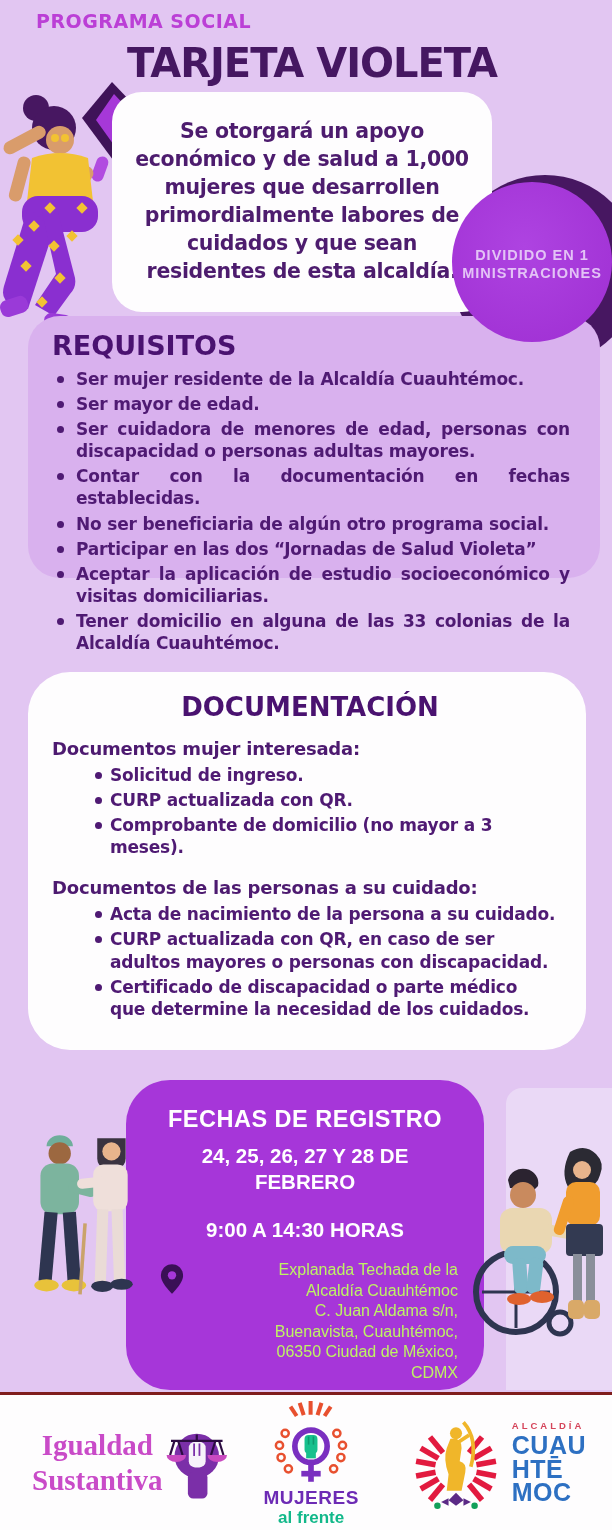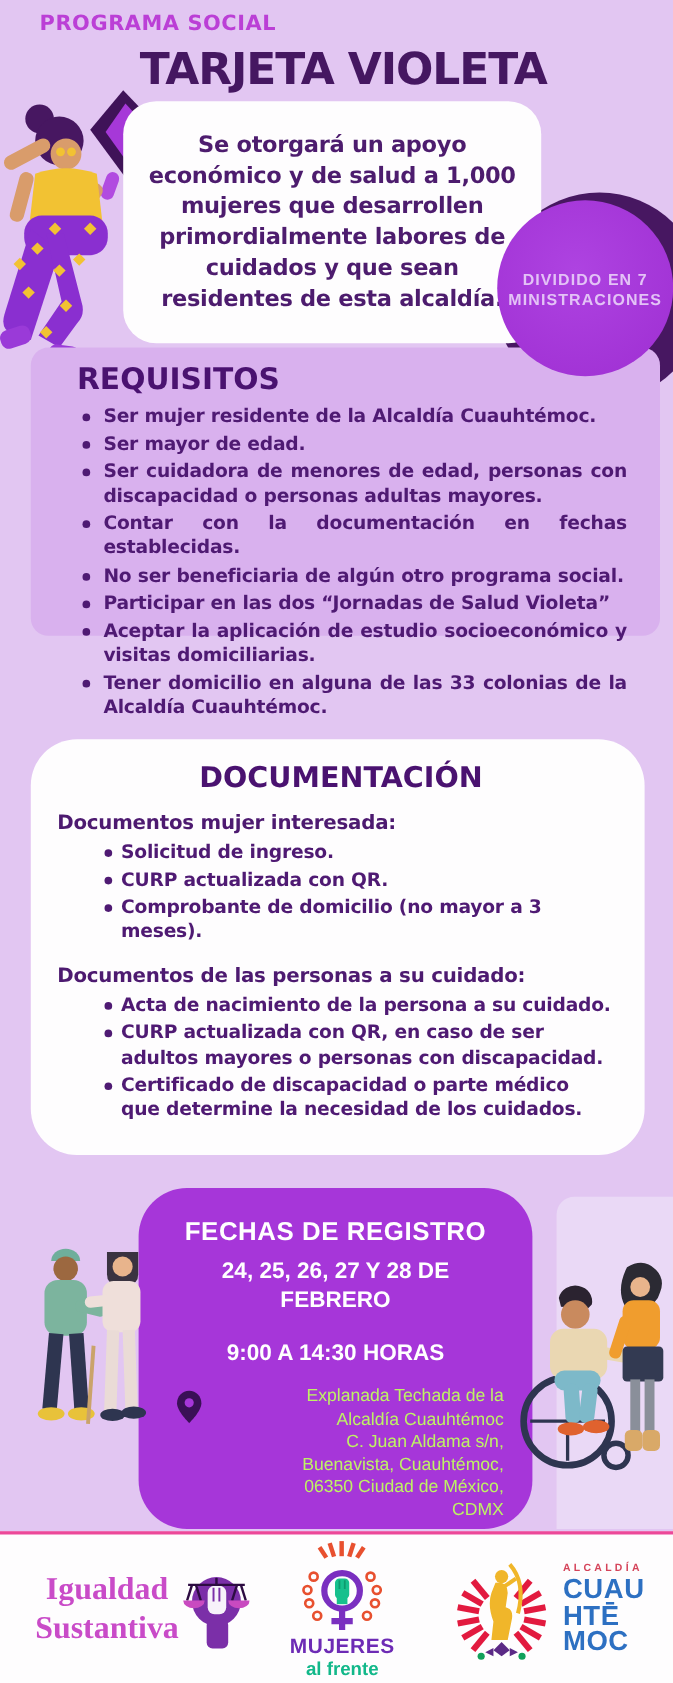--- a/index.html
+++ b/index.html
@@ -25,22 +25,22 @@
   .dark-blob{left:450px; top:175px; width:190px; height:190px; border-radius:50%; background:#471761; z-index:1;}
   .amount-circle{left:452px; top:182px; width:160px; height:160px; border-radius:50%; z-index:3;
                  background:radial-gradient(circle at 45% 40%, #ae43e1, #9e2ed2);
                  display:flex; flex-direction:column; align-items:center; justify-content:center;}
   .amount{font-size:30px; font-weight:800; color:#ffffff; letter-spacing:.5px;}
   .amount-sub{font-family:"Liberation Sans",sans-serif; font-size:14.5px; font-weight:600;
               color:#e3c2f6; letter-spacing:1px; margin-top:4px;}
   .amount-sub2{margin-top:2px;text-align:center;}
 
   
-  .req-panel{left:28px; top:316px; width:572px; height:262px; background:#d9b1ee; border-radius:16px;
-             box-sizing:border-box; padding:14px 20px 0 42px; z-index:2;}
+  .req-panel{left:28px; top:316px; width:572px; height:262px; background:#d9b1ee; border-radius:32px;
+             box-sizing:border-box; padding:14px 20px 0 24px; z-index:2;}
   .req-heading{font-size:27px; font-weight:800; color:#4a1270; margin:0 0 7px 0;}
   ul.blist{margin:0; padding:0 10px 0 0; list-style:none;}
   ul.blist li{position:relative; padding-left:24px; font-size:17px; font-weight:700; color:#4f1a73;
               line-height:1.3; text-align:justify; letter-spacing:-0.2px; margin-bottom:3px;}
   ul.blist li::before{content:""; position:absolute; left:5px; top:8px; width:7px; height:7px;
               border-radius:50%; background:#4f1a73;}
 
   
   .doc-card{left:28px; top:672px; width:558px; height:378px; background:#fefdfe; border-radius:42px;
             box-sizing:border-box; padding:20px 18px 0 24px; z-index:2;}
@@ -66,21 +66,21 @@
   .address-lines{flex:1; text-align:right; font-size:16px; font-weight:500; color:#bef264; line-height:1.28;}
   .pin{flex:none; margin-top:3px;}
 
   
   .illu-woman{left:-6px; top:76px; width:190px; height:268px; z-index:2;}
   .illu-elderly{left:20px; top:1126px; width:120px; height:208px; z-index:3;}
   .illu-wheelchair{left:460px; top:1140px; width:150px; height:205px; z-index:3;}
 
   
   .footer{left:0; top:1392px; width:612px; height:138px; background:#fefdfe; z-index:4;
-          border-top:3px solid #ec4899; box-sizing:border-box;
+          border-top:3px solid #7f1d1d; box-sizing:border-box;
           display:flex; align-items:center; justify-content:space-between; padding:0 26px 0 32px;}
   .logo-igualdad{display:flex; align-items:center;}
   .logo-igualdad .txt{font-family:"Liberation Serif",serif; font-weight:700; font-size:29px;
                       color:#c94bc8; line-height:1.2; text-align:center;}
   .logo-mujeres{display:flex; flex-direction:column; align-items:center; margin-left:-8px;}
   .logo-mujeres .l1{font-family:"Liberation Sans",sans-serif; font-size:19px; font-weight:800;
                     color:#6d2bb5; letter-spacing:.5px; margin-top:-2px;}
   .logo-mujeres .l2{font-family:"Liberation Sans",sans-serif; font-size:17px; font-weight:700;
                     color:#12b88a; margin-top:-1px;}
   .logo-cuauhtemoc{display:flex; align-items:center; gap:4px;}
@@ -132,21 +132,21 @@
       <rect x="50" y="238" width="28" height="17" rx="7" fill="#9a3ad8" transform="rotate(8 64 246)"></rect>
     </svg>
   </div>
 
   <div class="abs intro-card">
     <p>Se otorgará un apoyo económico y de salud a 1,000 mujeres que desarrollen primordialmente labores de cuidados y que sean residentes de esta alcaldía.</p>
   </div>
 
   <div class="abs dark-blob"></div>
   <div class="abs amount-circle">
-    <div class="amount-sub">DIVIDIDO EN 7</div>
+    <div class="amount-sub">DIVIDIDO EN 1</div>
     <div class="amount-sub amount-sub2">MINISTRACIONES</div>
   </div>
 
   <div class="abs req-panel">
     <h2 class="req-heading">REQUISITOS</h2>
     <ul class="blist">
         <li>Ser mujer residente de la Alcaldía Cuauhtémoc.</li>
         <li>Ser mayor de edad.</li>
         <li>Ser cuidadora de menores de edad, personas con discapacidad o personas adultas mayores.</li>
         <li>Contar con la documentación en fechas establecidas.</li>

